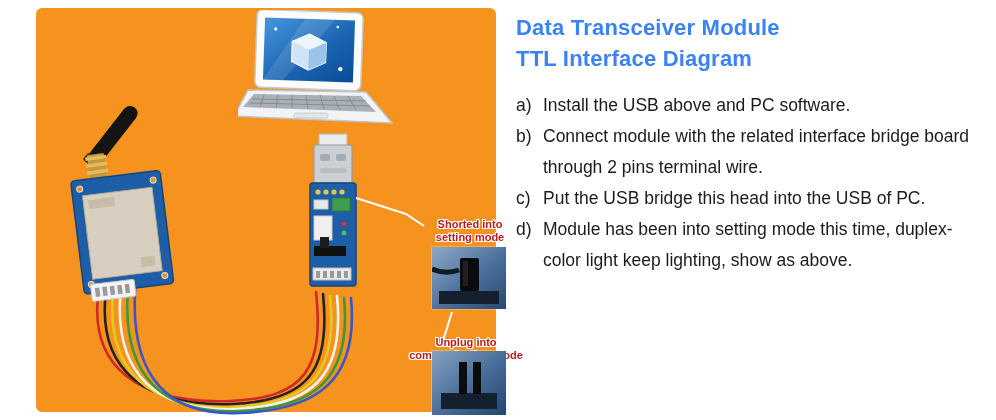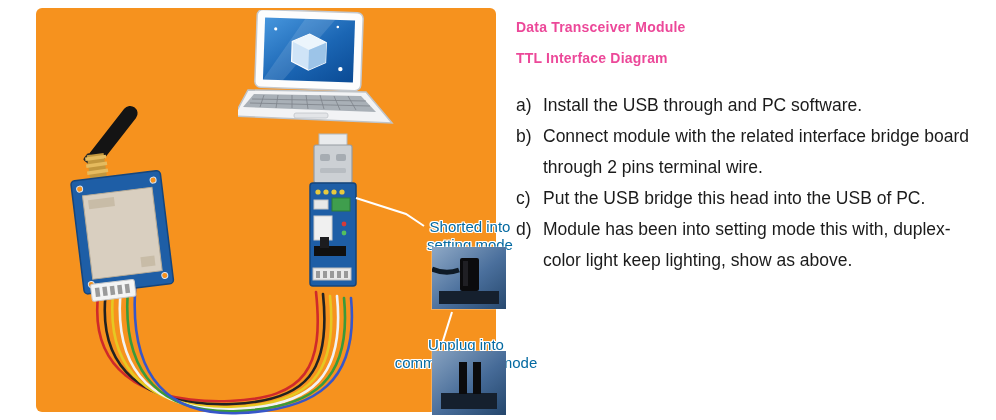--- a/index.html
+++ b/index.html
@@ -2,28 +2,28 @@
 <html><head>
 <meta charset="utf-8">
 <style>
   * { margin:0; padding:0; box-sizing:border-box; }
   html,body { width:996px; height:420px; }
   body { background:#ffffff; font-family:"Liberation Sans","DejaVu Sans",sans-serif; overflow:hidden; }
   .stage { position:relative; width:996px; height:420px; background:#ffffff; }
   .abs { position:absolute; }
   .orange-panel { position:absolute; left:36px; top:8px; width:460px; height:404px;
                   background:#F6921E; border-radius:6px; }
-  .callout { position:absolute; color:#0369a1; font-weight:normal; font-size:15px;
+  .callout { position:absolute; color:#b91c1c; font-weight:bold; font-size:11px;
              line-height:1.2; text-align:center; white-space:pre-line;
              text-shadow:-1px -1px 0 #fff, 1px -1px 0 #fff, -1px 1px 0 #fff,
                           1px 1px 0 #fff, 0 1px 0 #fff, 0 -1px 0 #fff,
                           1px 0 0 #fff, -1px 0 0 #fff; }
   .inset { position:absolute; box-shadow:0 0 0 1px rgba(255,255,255,0.25); }
   .instructions { position:absolute; left:516px; top:12px; width:470px; }
-  .title { font-size:14px; font-weight:bold; color:#ec4899; line-height:31px;
+  .title { font-size:22px; font-weight:bold; color:#3b82f6; line-height:31px;
            letter-spacing:0.2px; margin-bottom:16px; }
   .items { margin-top:2px; }
   .item { display:flex; font-size:17.5px; line-height:31px; color:#1b1b1b; }
   .item .label { flex:0 0 27px; }
   .item .text { flex:1; }
   svg { display:block; }
 </style>
 </head>
 <body>
 
@@ -191,30 +191,30 @@
   </div>
 
   <div class="instructions">
     <div class="title">
       <span>Data Transceiver Module</span><br>
       <span>TTL Interface Diagram</span>
     </div>
     <div class="items">
       <div class="item">
         <span class="label">a)</span>
-        <span class="text">Install the USB through and PC software.</span>
+        <span class="text">Install the USB above and PC software.</span>
       </div>
       <div class="item">
         <span class="label">b)</span>
         <span class="text">Connect module with the related interface bridge board through 2 pins terminal wire.</span>
       </div>
       <div class="item">
         <span class="label">c)</span>
         <span class="text">Put the USB bridge this head into the USB of PC.</span>
       </div>
       <div class="item">
         <span class="label">d)</span>
-        <span class="text">Module has been into setting mode this with, duplex-color light keep lighting, show as above.</span>
+        <span class="text">Module has been into setting mode this time, duplex-color light keep lighting, show as above.</span>
       </div>
     </div>
   </div>
 
 </div>
 
 </body></html>

